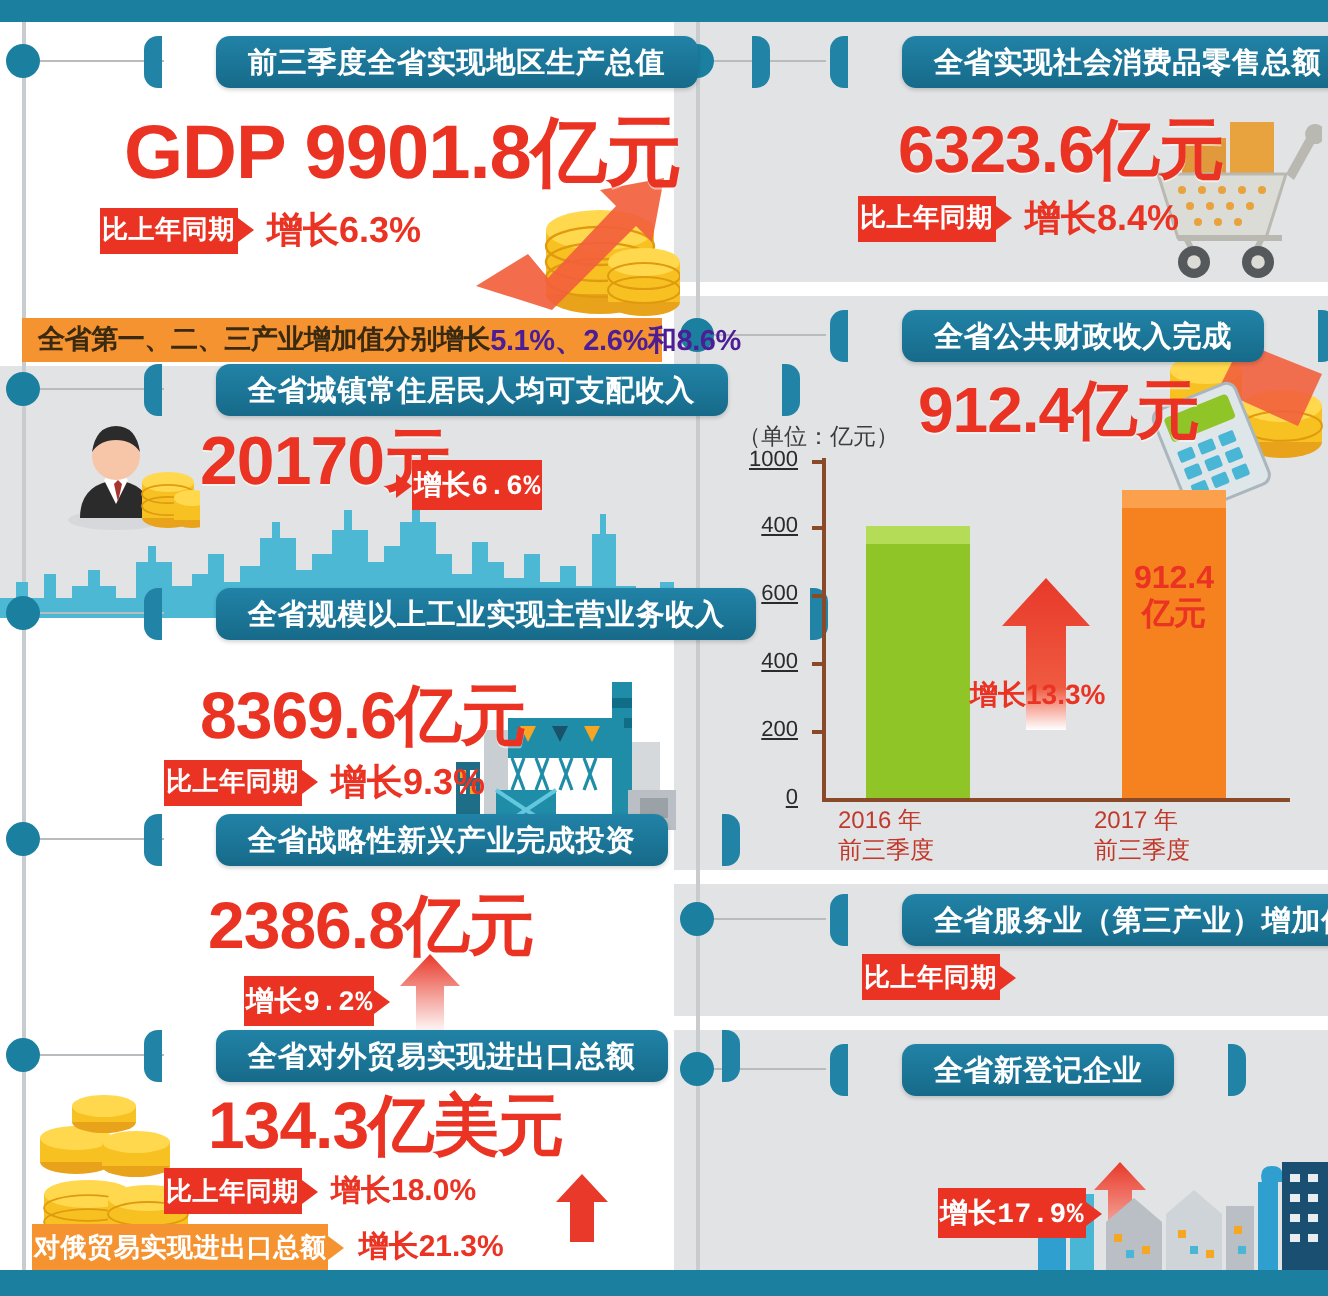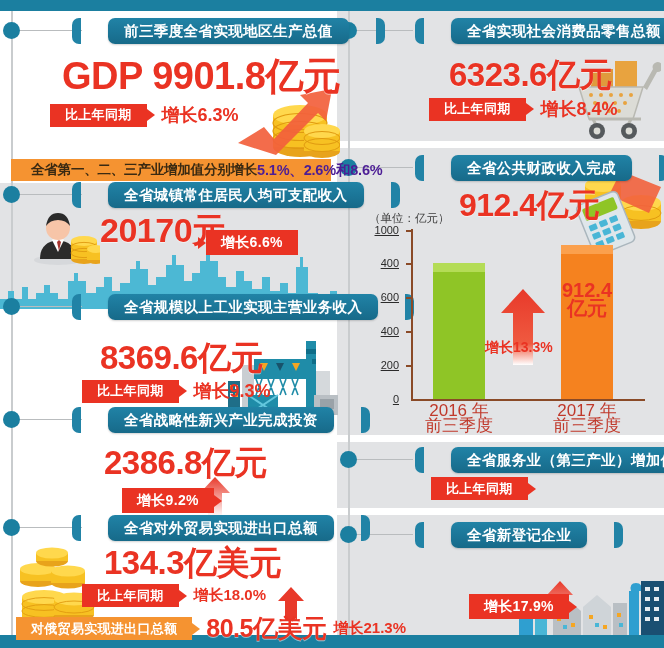--- a/index.html
+++ b/index.html
@@ -55,56 +55,56 @@
   
   .bignum{
     position:absolute; color:#ea3323; font-weight:bold;
     white-space:nowrap; letter-spacing:-.5px; z-index:7;
     text-shadow:0 1px 0 rgba(255,255,255,.5);
   }
 
   
   .tagrow{ position:absolute; display:flex; align-items:center; z-index:7; white-space:nowrap; }
   .tag{
-    height:23px; padding:0 15px; display:flex; align-items:center;
-    color:#fff; font-size:13px; font-weight:bold; letter-spacing:.3px;
+    height:23px; padding:0 1px; display:flex; align-items:center;
+    color:#fff; font-size:13px; font-weight:bold; letter-spacing:.3px;font-family:Liberation Mono, monospace;
   }
   .tag.red{ background:#ea3323; }
   .tag.orange{ background:#f59331; }
   .nib{ width:0;height:0; border-top:6px solid transparent; border-bottom:6px solid transparent; }
   .nib.red{ border-left:8px solid #ea3323; }
   .nib.orange{ border-left:8px solid #f59331; }
   .grow{ color:#ea3323; font-weight:bold; font-size:18px; margin-left:7px; }
   .grow.sm{ font-size:15px; }
 
   
   .banner{
     position:absolute; background:#f59331; color:#3a2a12;
     font-size:13.5px; font-weight:bold; display:flex; align-items:center;
-    padding:0 20px; white-space:nowrap; z-index:7; letter-spacing:-.2px;
+    padding:0 8px; white-space:nowrap; z-index:7; letter-spacing:-.2px;
   }
   .banner .hl{ color:#4c1d95; font-size:14.5px; }
 
   
   .skyline{ position:absolute; z-index:3; }
 
   
   .uparrow{ position:absolute; z-index:4; }
 
   
   .chart{ position:absolute; z-index:7; }
   .c-unit{ position:absolute; font-size:11.5px; color:#3c3c3c; white-space:nowrap; }
   .c-axis-y{ position:absolute; width:2px; background:#8a4a27; }
   .c-axis-x{ position:absolute; height:2px; background:#8a4a27; }
   .c-tick{ position:absolute; width:5px; height:2px; background:#8a4a27; }
   .c-ylab{ position:absolute; font-size:11px; color:#2b2b2b; text-align:right; width:34px;text-decoration:underline; }
   .c-bar{ position:absolute; }
   .c-bar .cap{ position:absolute; left:0; right:0; top:0; height:9px; }
-  .c-xlab{ position:absolute; text-align:center; font-size:17px; color:#c0392b; line-height:15px; white-space:nowrap; }
-  .c-val{ position:absolute; color:#ea3323; font-weight:bold; font-size:20px; text-align:center; line-height:18px; }
+  .c-xlab{ position:absolute; text-align:left; font-size:12px; color:#c0392b; line-height:15px; white-space:nowrap; }
+  .c-val{ position:absolute; color:#ea3323; font-weight:bold; font-size:16px; text-align:center; line-height:18px; }
   .c-grow{ position:absolute; color:#ea3323; font-weight:bold; font-size:14px; white-space:nowrap; z-index:9; }
 
   .ill{ position:absolute; z-index:4; }
 </style>
 </head>
 <body>
 
 <div class="poster">
 
   <div class="rail top"></div>
@@ -320,21 +320,20 @@
 
     <div class="tagrow" style="left:82px;top:573px;">
       <div class="tag red">比上年同期</div>
       <div class="nib red"></div>
       <div class="grow sm">增长18.0%</div>
     </div>
 
     <div class="tagrow" style="left:16px;top:601px;">
       <div class="tag orange">对俄贸易实现进出口总额</div>
       <div class="nib orange"></div>
-      <div class="bignum" style="position:relative;left:auto;top:auto;font-size:25px;margin-left:6px;">80.5亿美元</div>
       <div class="grow sm">增长21.3%</div>
     </div>
 
     <svg class="uparrow" style="left:278px;top:576px;" width="26" height="34" viewBox="0 0 26 34">
       <path d="M13 0 L26 14 L19 14 L19 34 L7 34 L7 14 L0 14 Z" fill="#e8392a"></path>
     </svg>
 
   </div>
 
   <div class="col right">

